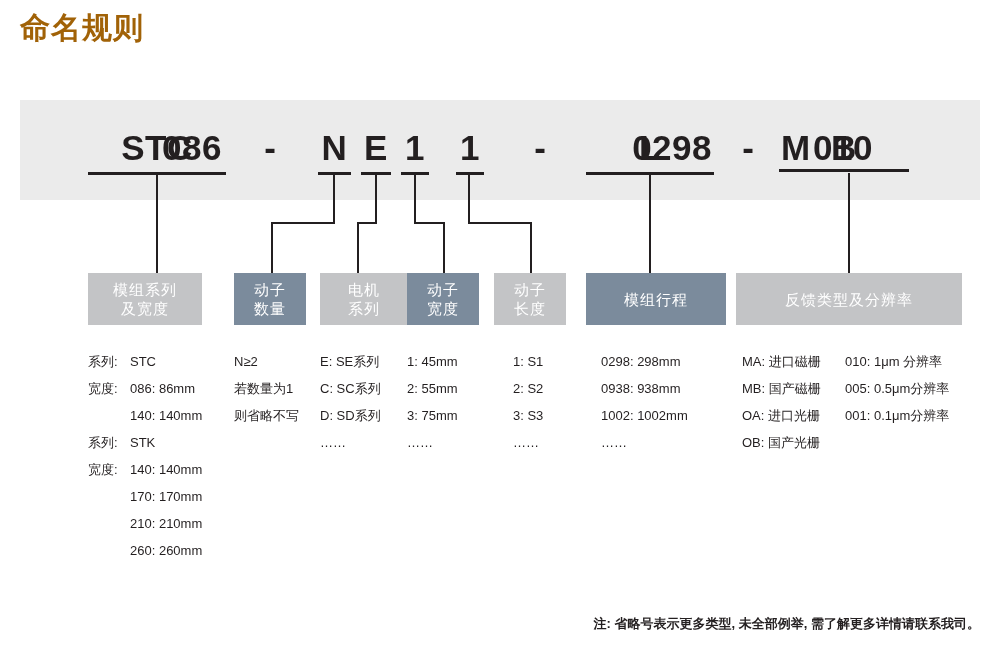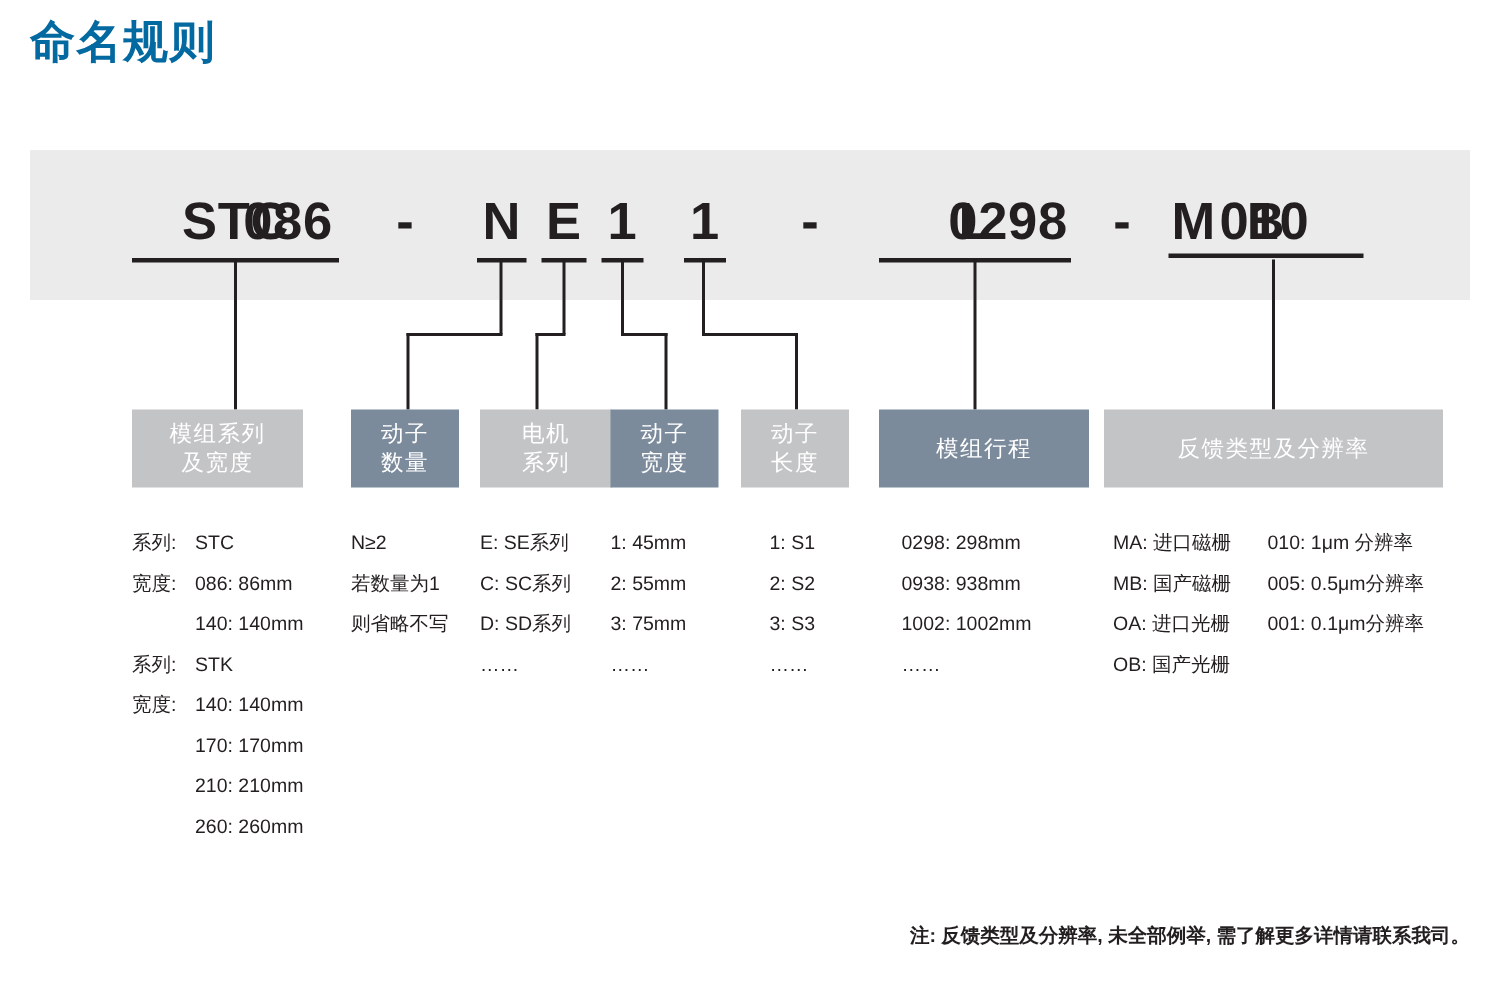--- a/index.html
+++ b/index.html
@@ -12,21 +12,21 @@
     position:relative;
   }
   .abs{position:absolute;}
 
   
   #page-title{
     left:20px;top:8px;
     font-size:30px;
     font-weight:bold;
     letter-spacing:1px;
-    color:#0369a1;
+    color:#a16207;
   }
 
   
   #code-band{
     left:20px;top:100px;
     width:960px;height:100px;
     background:#ebebeb;
   }
 
   
@@ -241,13 +241,13 @@
   <span class="row">OA: 进口光栅</span>
   <span class="row">OB: 国产光栅</span>
 </div>
 
 <div class="abs detail" style="left:845px;top:348px;">
   <span class="row">010: 1μm 分辨率</span>
   <span class="row">005: 0.5μm分辨率</span>
   <span class="row">001: 0.1μm分辨率</span>
 </div>
 
-<div class="abs" id="footnote">注: 反馈类型及分辨率, 未全部例举, 需了解更多详情请联系我司。</div>
+<div class="abs" id="footnote">注: 省略号表示更多类型, 未全部例举, 需了解更多详情请联系我司。</div>
 
 </body></html>

